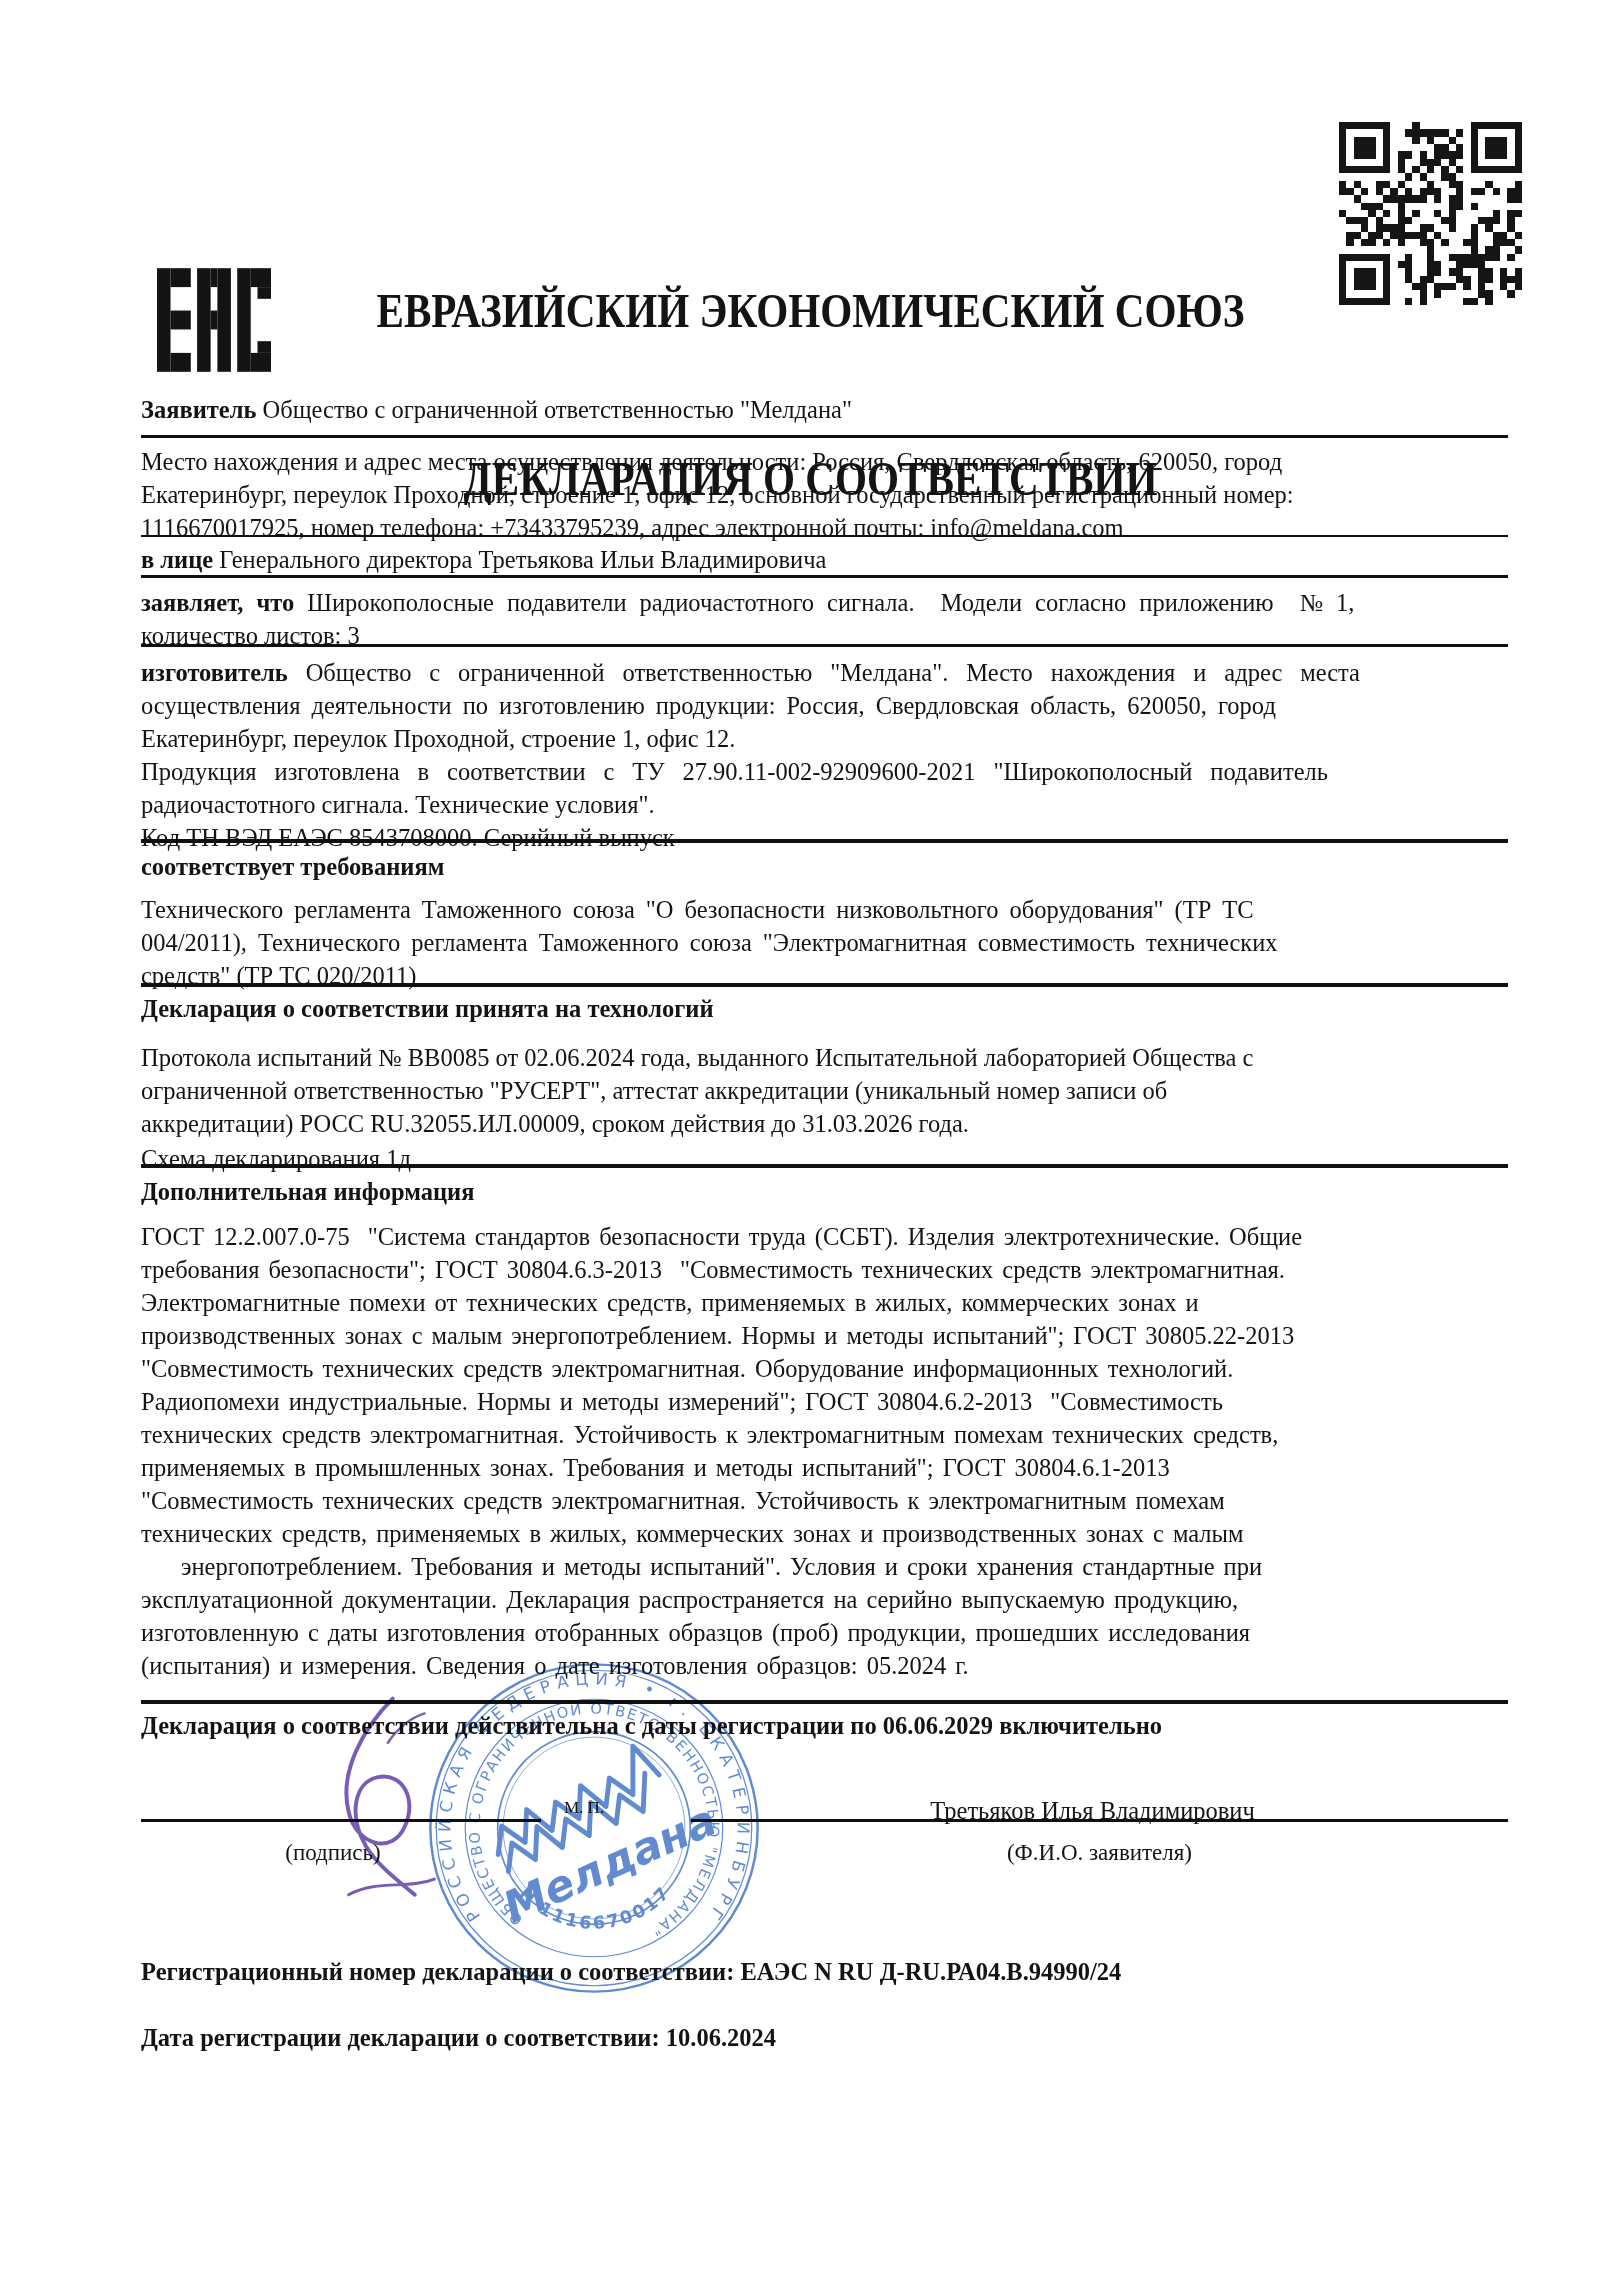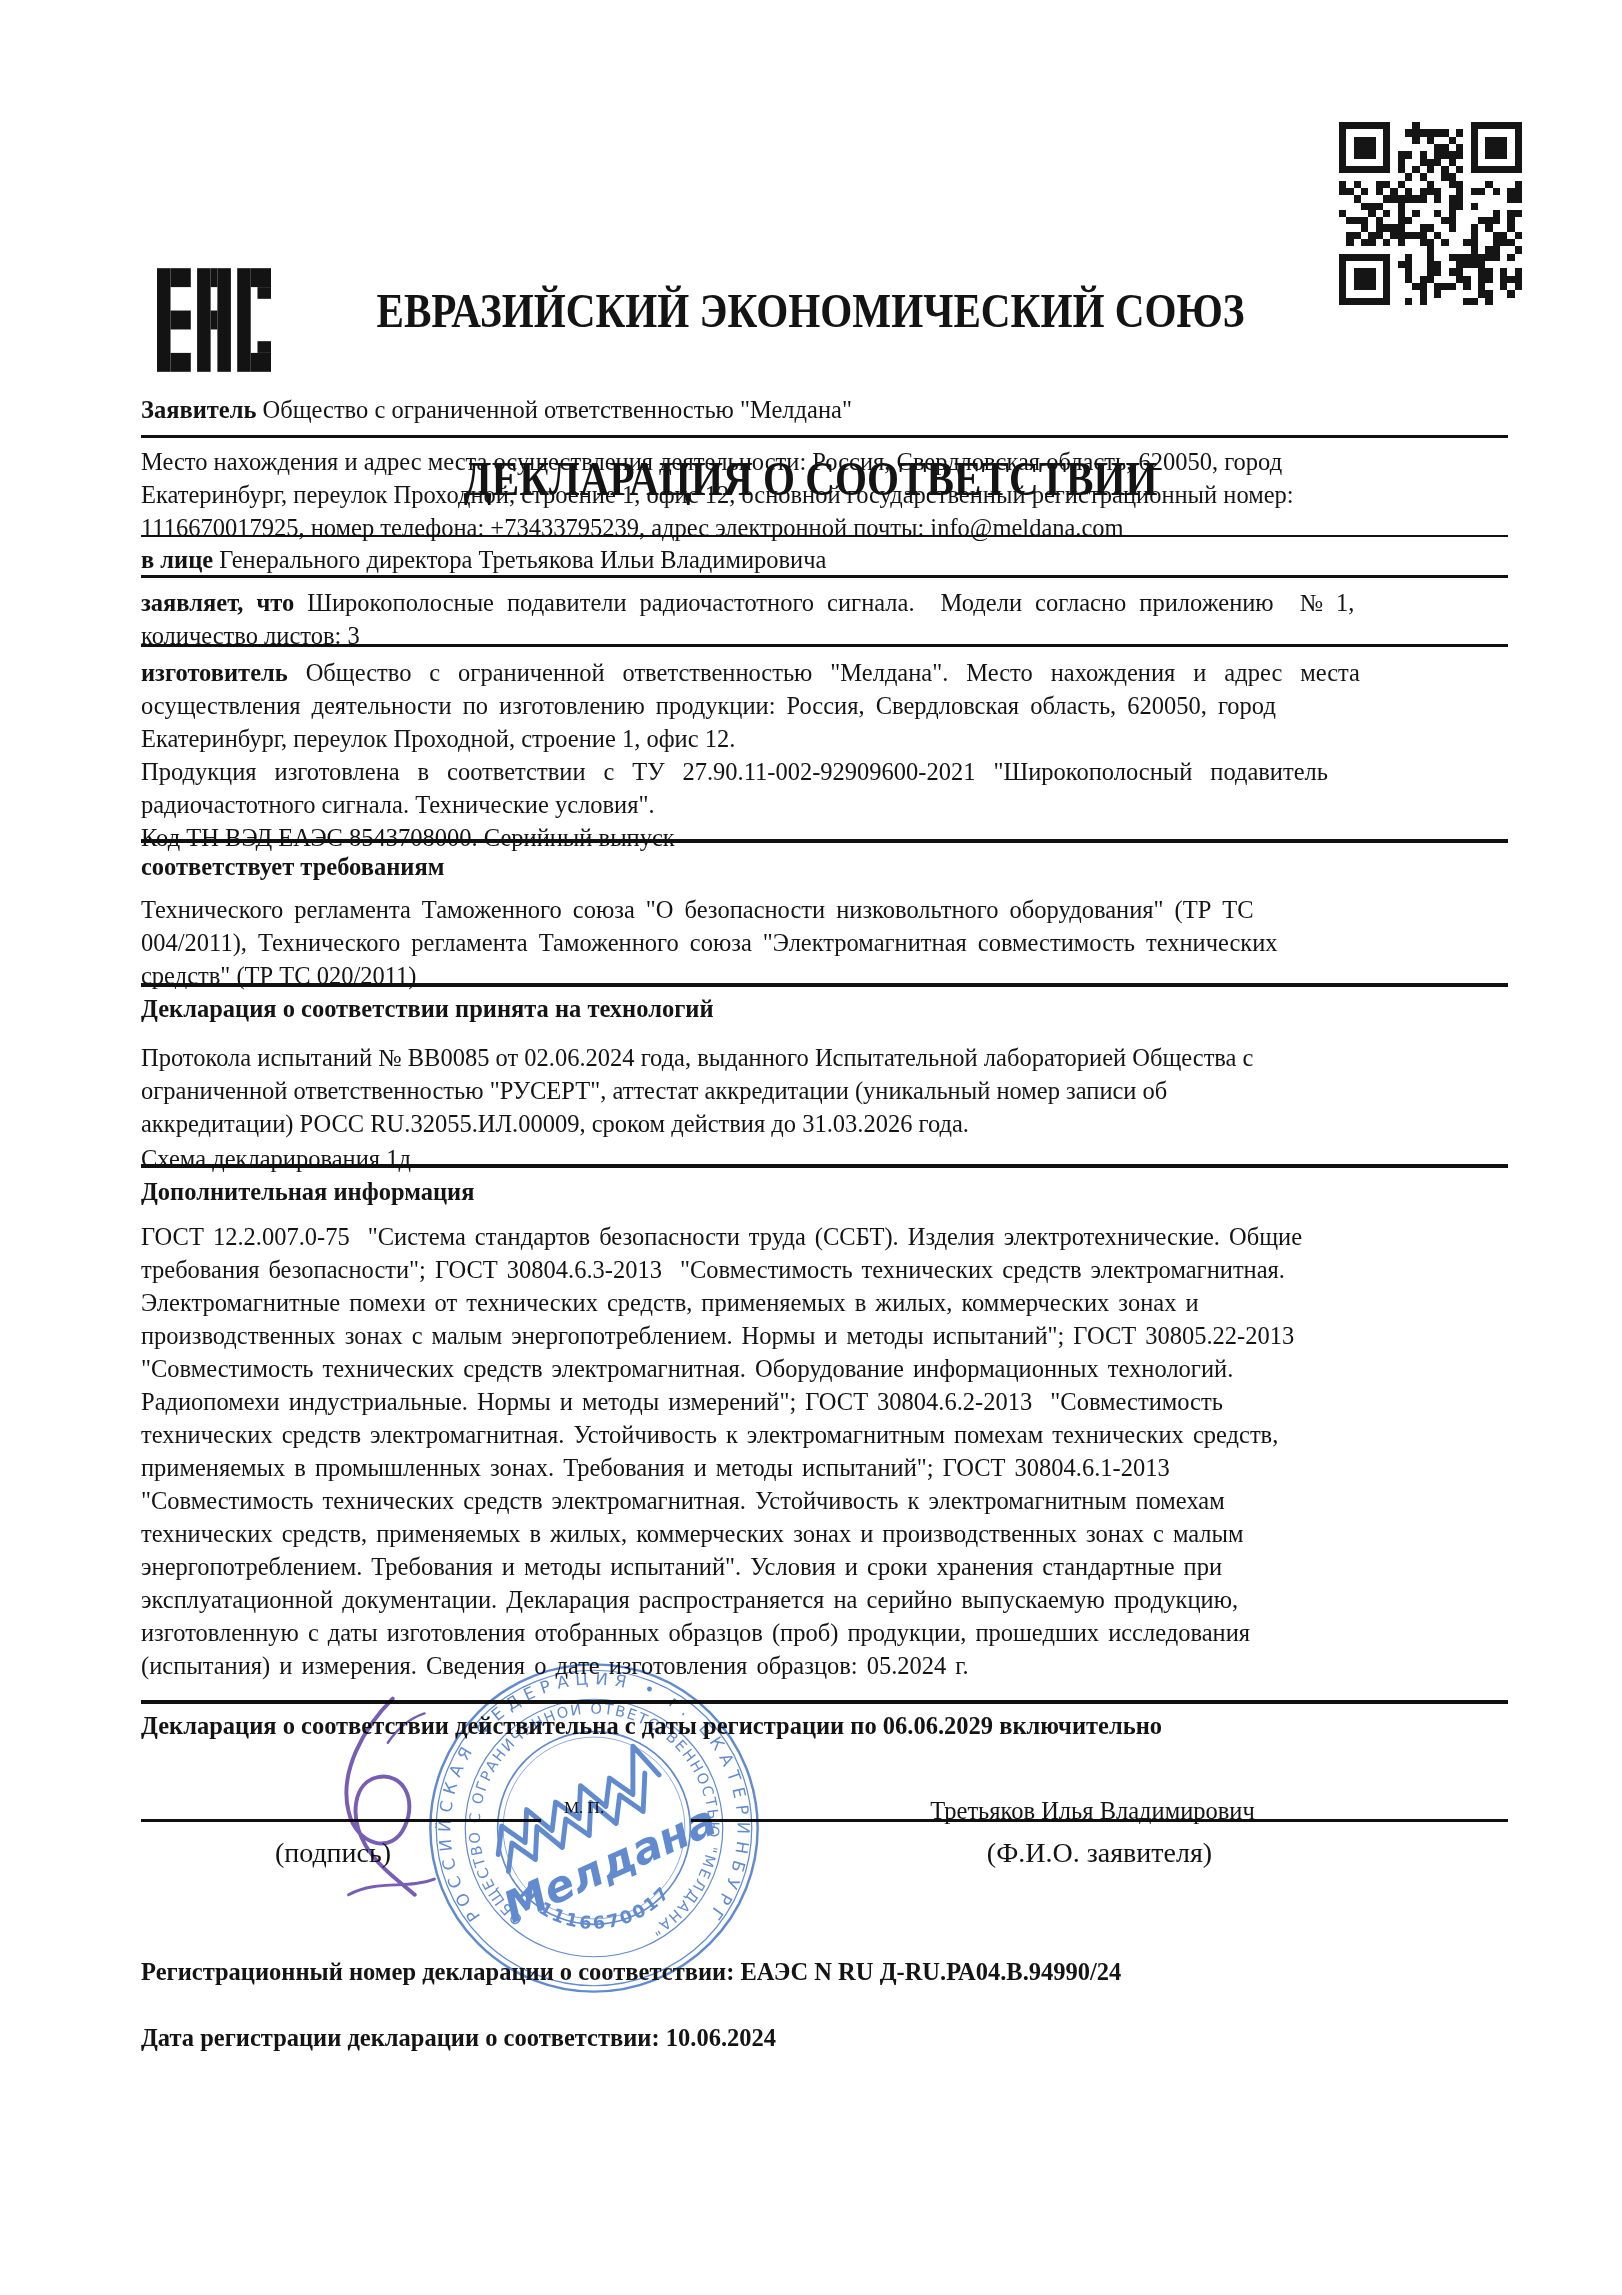--- a/index.html
+++ b/index.html
@@ -8,21 +8,21 @@
   .abs{position:absolute;}
   .line{font-size:24.5px;line-height:33px;white-space:pre;}
   .b{font-weight:bold;}
   .ctr{text-align:center;}
   .ws10{word-spacing:4.9px;}
   .ws14{word-spacing:6.9px;text-align:center;}
   .ws24{word-spacing:11.8px;}
   .rule{position:absolute;left:141px;width:1367px;background:#101010;}
   .title{left:69px;top:171px;width:1483px;text-align:center;font-weight:bold;
          font-size:49px;line-height:56px;transform:scaleX(0.84);letter-spacing:0px;white-space:pre;}
-  .caption{font-size:28px;}
+  .caption{font-size:23px;}
   .stamp-svg{mix-blend-mode:multiply;opacity:0.88;}
   .sig-svg{mix-blend-mode:multiply;opacity:0.92;}
   svg text{font-family:"DejaVu Sans","Liberation Sans",sans-serif;}
 </style>
 </head>
 <body>
 
 <div class="page">
 
   <div class="abs title">
@@ -413,21 +413,21 @@
     <div class="line" style="line-height:33px;">ГОСТ 12.2.007.0-75  "Система стандартов безопасности труда (ССБТ). Изделия электротехнические. Общие</div>
     <div class="line" style="line-height:33px;">требования безопасности"; ГОСТ 30804.6.3-2013  "Совместимость технических средств электромагнитная.</div>
     <div class="line" style="line-height:33px;">Электромагнитные помехи от технических средств, применяемых в жилых, коммерческих зонах и</div>
     <div class="line" style="line-height:33px;">производственных зонах с малым энергопотреблением. Нормы и методы испытаний"; ГОСТ 30805.22-2013</div>
     <div class="line" style="line-height:33px;">"Совместимость технических средств электромагнитная. Оборудование информационных технологий.</div>
     <div class="line" style="line-height:33px;">Радиопомехи индустриальные. Нормы и методы измерений"; ГОСТ 30804.6.2-2013  "Совместимость</div>
     <div class="line" style="line-height:33px;">технических средств электромагнитная. Устойчивость к электромагнитным помехам технических средств,</div>
     <div class="line" style="line-height:33px;">применяемых в промышленных зонах. Требования и методы испытаний"; ГОСТ 30804.6.1-2013</div>
     <div class="line" style="line-height:33px;">"Совместимость технических средств электромагнитная. Устойчивость к электромагнитным помехам</div>
     <div class="line" style="line-height:33px;">технических средств, применяемых в жилых, коммерческих зонах и производственных зонах с малым</div>
-    <div class="line" style="line-height:33px;">энергопотреблением. Требования и методы испытаний". Условия и сроки хранения стандартные при</div>
+    <div class="line" style="line-height:33px;text-align:center;">энергопотреблением. Требования и методы испытаний". Условия и сроки хранения стандартные при</div>
     <div class="line" style="line-height:33px;">эксплуатационной документации. Декларация распространяется на серийно выпускаемую продукцию,</div>
     <div class="line" style="line-height:33px;">изготовленную с даты изготовления отобранных образцов (проб) продукции, прошедших исследования</div>
     <div class="line" style="line-height:33px;">(испытания) и измерения. Сведения о дате изготовления образцов: 05.2024 г.</div>
   </div>
 
   <div class="rule" style="top:1700px;height:3.9px;"></div>
 
   <div class="abs line b" style="left:141px;top:1709px;">Декларация о соответствии действительна с даты регистрации по 06.06.2029 включительно</div>
 
   <div class="abs line" style="left:564px;top:1791px;font-size:17px;">М. П.</div>

